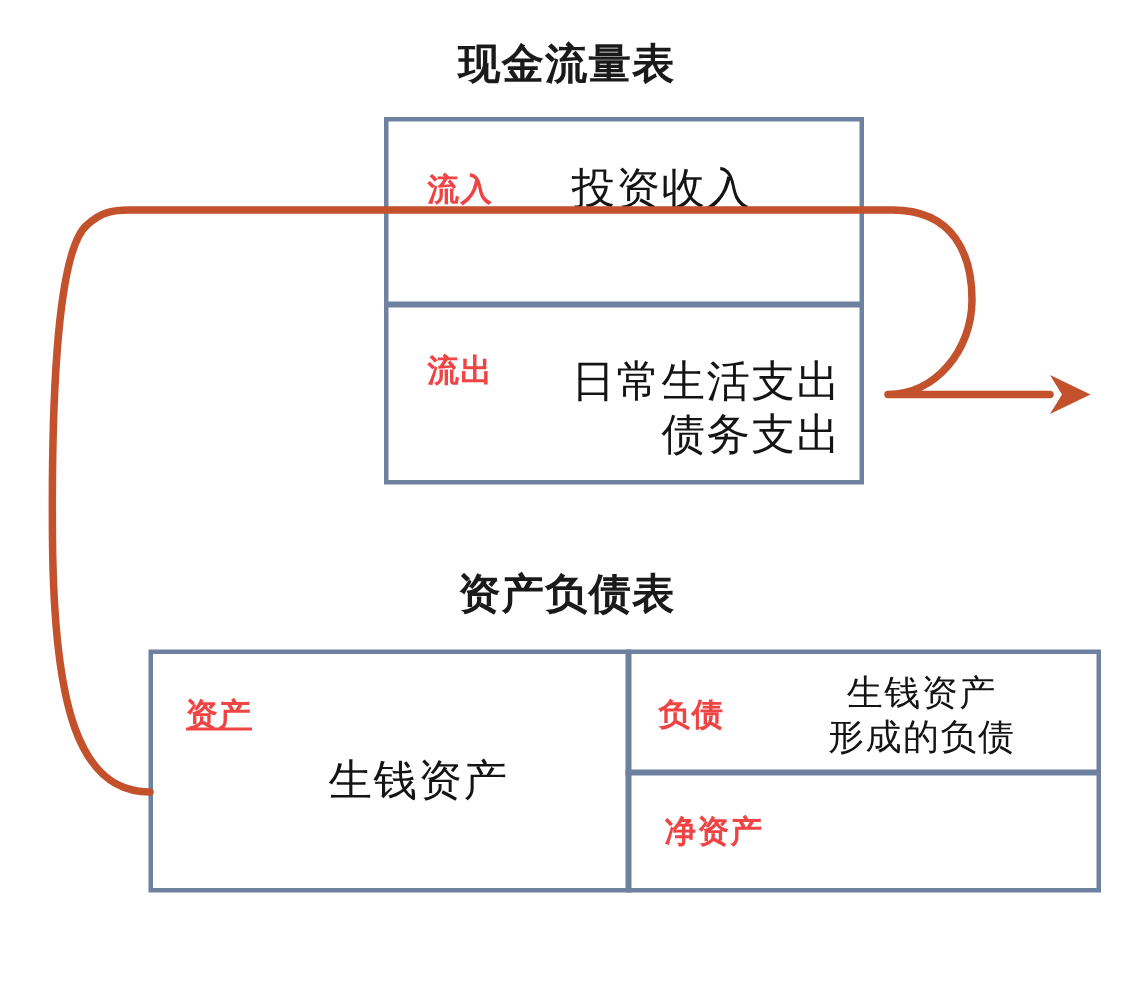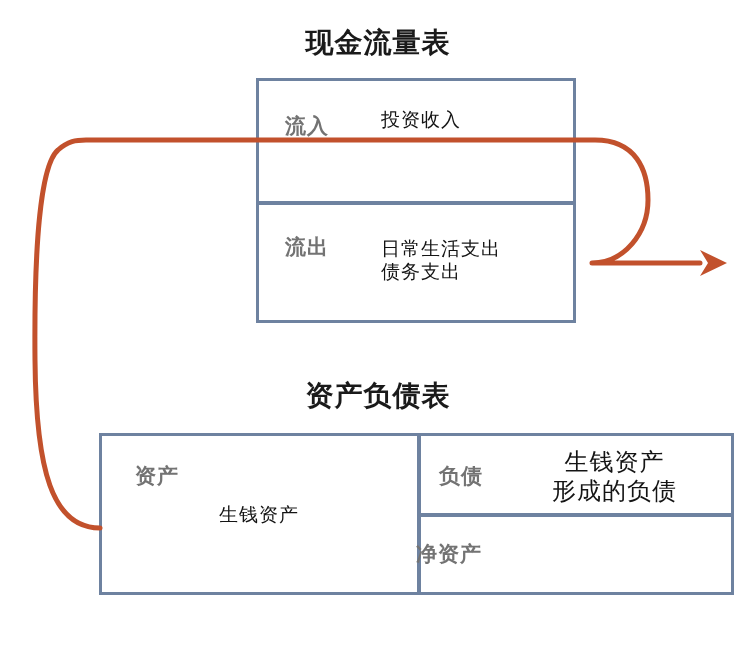--- a/index.html
+++ b/index.html
@@ -86,48 +86,48 @@
     top: 513px;
     width: 317px;
   }
 
   
   .cell-label {
     position: absolute;
     font-family: "DejaVu Sans", "Liberation Sans", sans-serif;
     font-weight: bold;
     font-size: 21px;
-    color: #737373;
+    color: #ef4444;
     white-space: nowrap;
     letter-spacing: 1px;
   }
   .cell-value {
     position: absolute;
     font-family: "DejaVu Serif", "Liberation Serif", serif;
-    font-size: 19px;
+    font-size: 29px;
     color: #141414;
     line-height: 1.22;
     white-space: pre-line;
     letter-spacing: 1px;
   }
 
   #label-inflow   { left: 285px; top: 112px; }
   #value-inflow   { left: 381px; top: 108px; }
   #label-outflow  { left: 285px; top: 233px; }
-  #value-outflow  { left: 381px; top: 237px; }
+  #value-outflow  { left: 381px; top: 237px; text-align: right; }
 
-  #label-assets   { left: 135px; top: 462px; }
+  #label-assets   { left: 124px; top: 462px; text-decoration: underline; }
   #value-assets   { left: 219px; top: 503px; }
 
   #label-liab     { left: 439px; top: 462px; }
   #value-liab     { left: 552px; top: 448px;
                     font-family: "DejaVu Sans", "Liberation Sans", sans-serif;
                     font-size: 24px; text-align: center; }
 
-  #label-equity   { left: 416px; top: 540px; }
+  #label-equity   { left: 443px; top: 540px; }
 
   
   #flow-layer {
     position: absolute;
     left: 0; top: 0;
     width: 756px;
     height: 670px;
     pointer-events: none;
   }
 </style>

